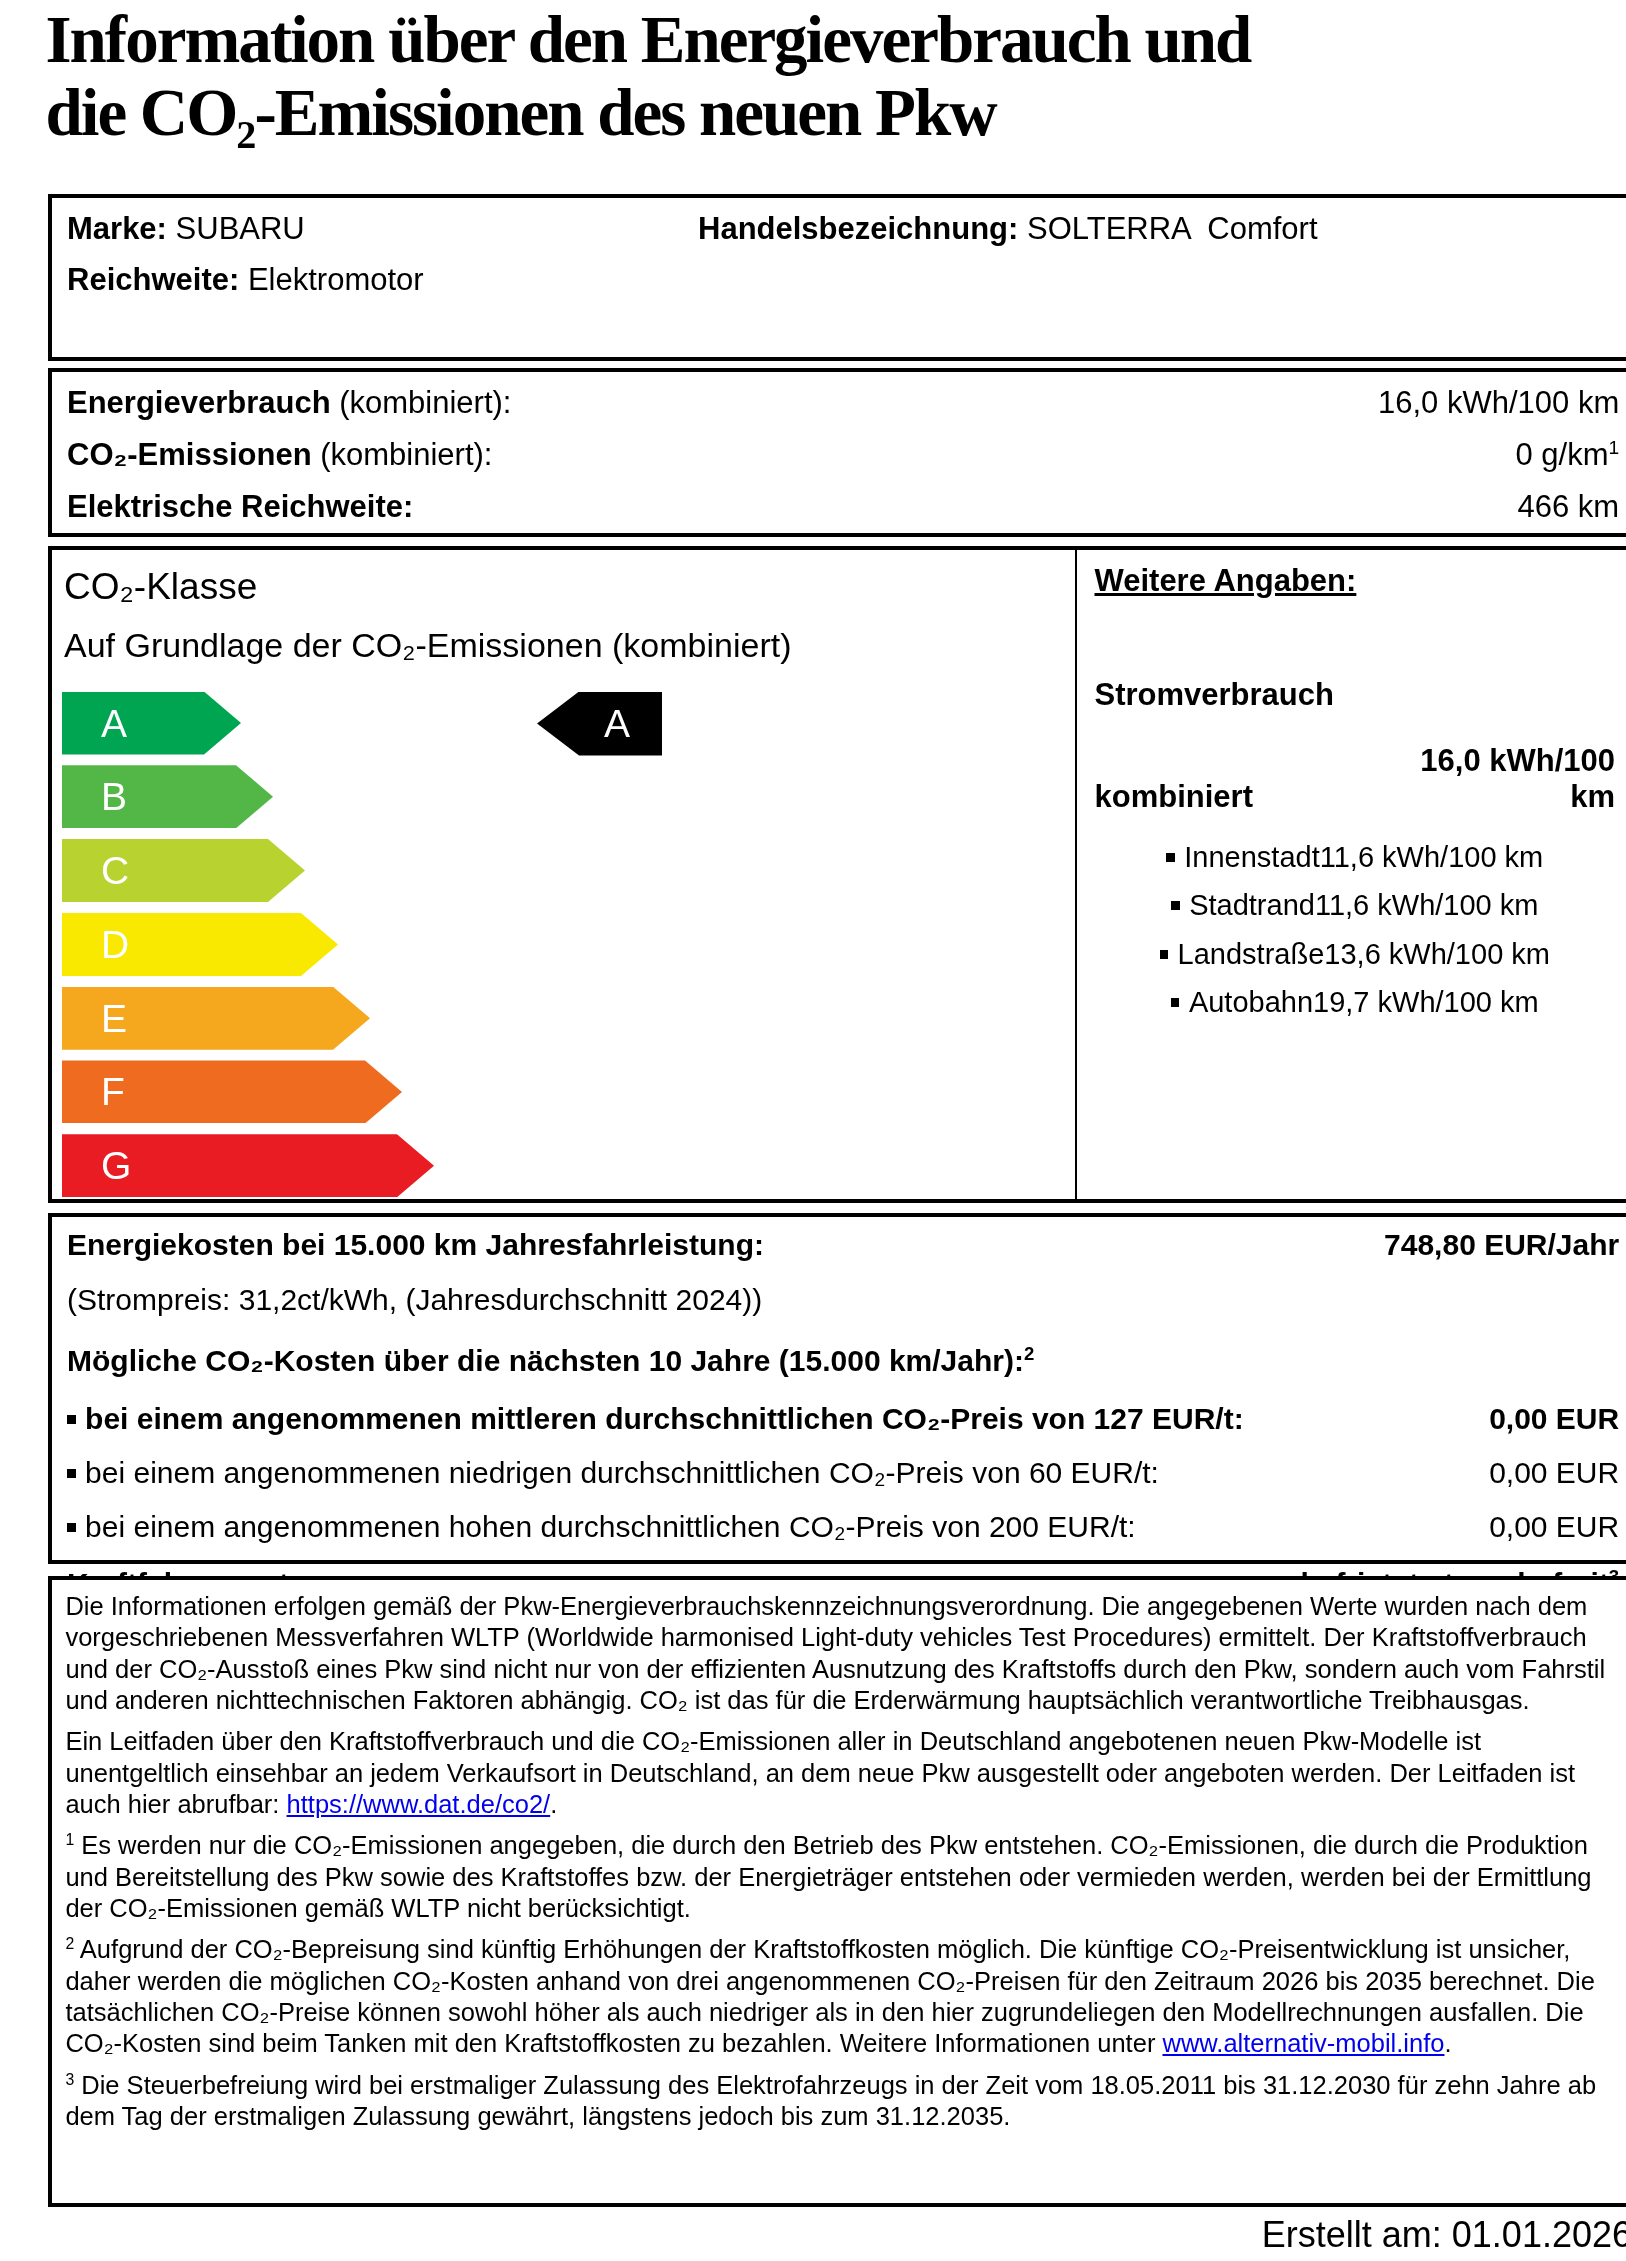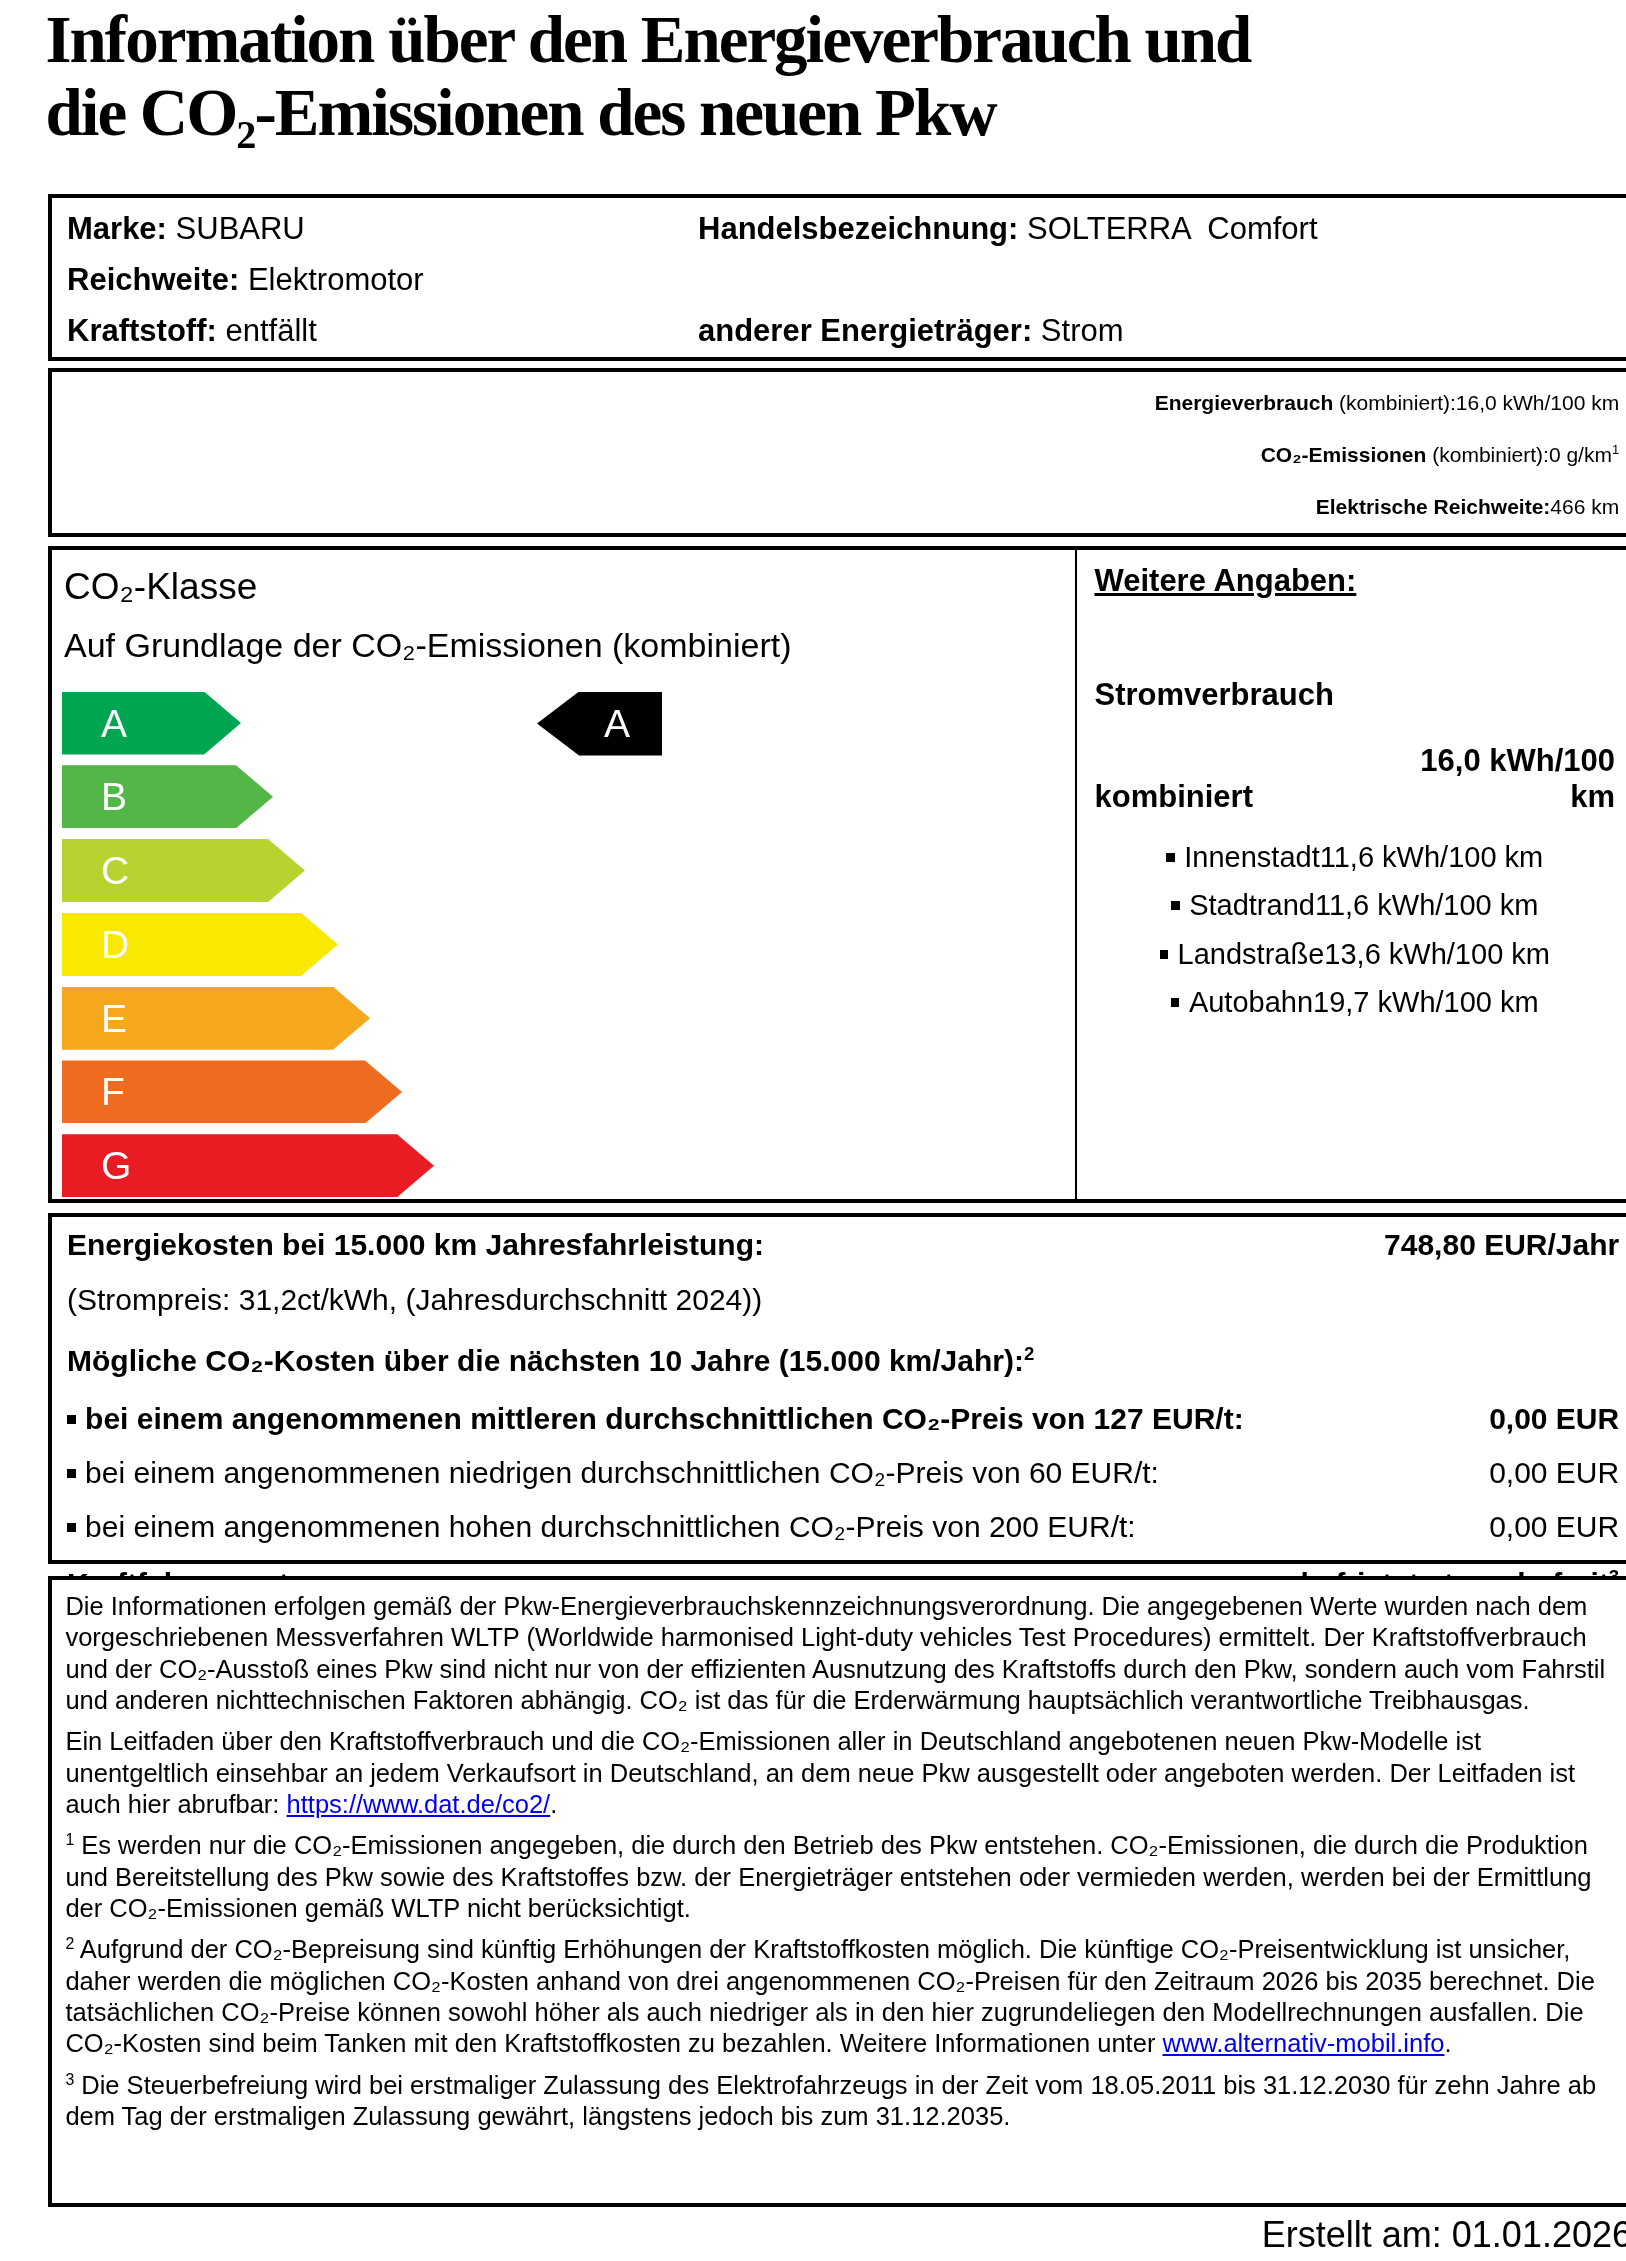--- a/index.html
+++ b/index.html
@@ -21,21 +21,21 @@
     border:4.7px solid #000; box-sizing:border-box; background:#fff;
   }
   
   #box1 { top:194px; height:167px; padding:5.4px 13.4px 0 15px; }
   .b1row { display:flex; align-items:center; height:51px; font-size:31px; }
   .b1cell1 { width:631px; }
   .lbl-b { font-weight:bold; }
   .val { white-space:pre-wrap; }
   
   #box2 { top:368px; height:169px; padding:5.4px 10.8px 0 15px; }
-  .b2row { display:flex; justify-content:flex-end; align-items:center; height:52px; font-size:21px; }
+  .b2row { display:flex; justify-content:space-between; align-items:center; height:52px; font-size:31px; }
   .b2val { text-align:right; }
   
   #box3 { top:546px; height:657px; display:flex; padding:0; }
   .co2left { flex:1 1 auto; padding:8px 0 0 10px; box-sizing:border-box; }
   .co2h   { font-size:37px; font-weight:normal; margin:8px 0 0 2px; }
   .co2sub { font-size:34px; margin:17.5px 0 0 2px; }
   .arrows { position:relative; margin-top:27px; }
   .arrow {
     height:63px; margin-bottom:10.8px; display:flex; align-items:center;
     clip-path:polygon(0 0, calc(100% - 37px) 0, 100% 50%, calc(100% - 37px) 100%, 0 100%);
@@ -95,30 +95,20 @@
         <span class="lbl-b">Handelsbezeichnung:</span>
         <span class="val">SOLTERRA  Comfort</span>
       </div>
     </div>
     <div class="b1row">
       <div class="b1cell1">
         <span class="lbl-b">Reichweite:</span>
         <span class="val">Elektromotor</span>
       </div>
     </div>
-    <div class="b1row">
-      <div class="b1cell1">
-        <span class="lbl-b">Kraftstoff:</span>
-        <span class="val">entfällt</span>
-      </div>
-      <div>
-        <span class="lbl-b">anderer Energieträger:</span>
-        <span class="val">Strom</span>
-      </div>
-    </div>
   </div>
 
   <div class="box" id="box2">
     <div class="b2row">
       <div>
         <span class="lbl-b">Energieverbrauch</span><span> (kombiniert):</span>
       </div>
       <div class="b2val"><span>16,0 kWh/100 km</span><sup></sup></div>
     </div>
     <div class="b2row">

